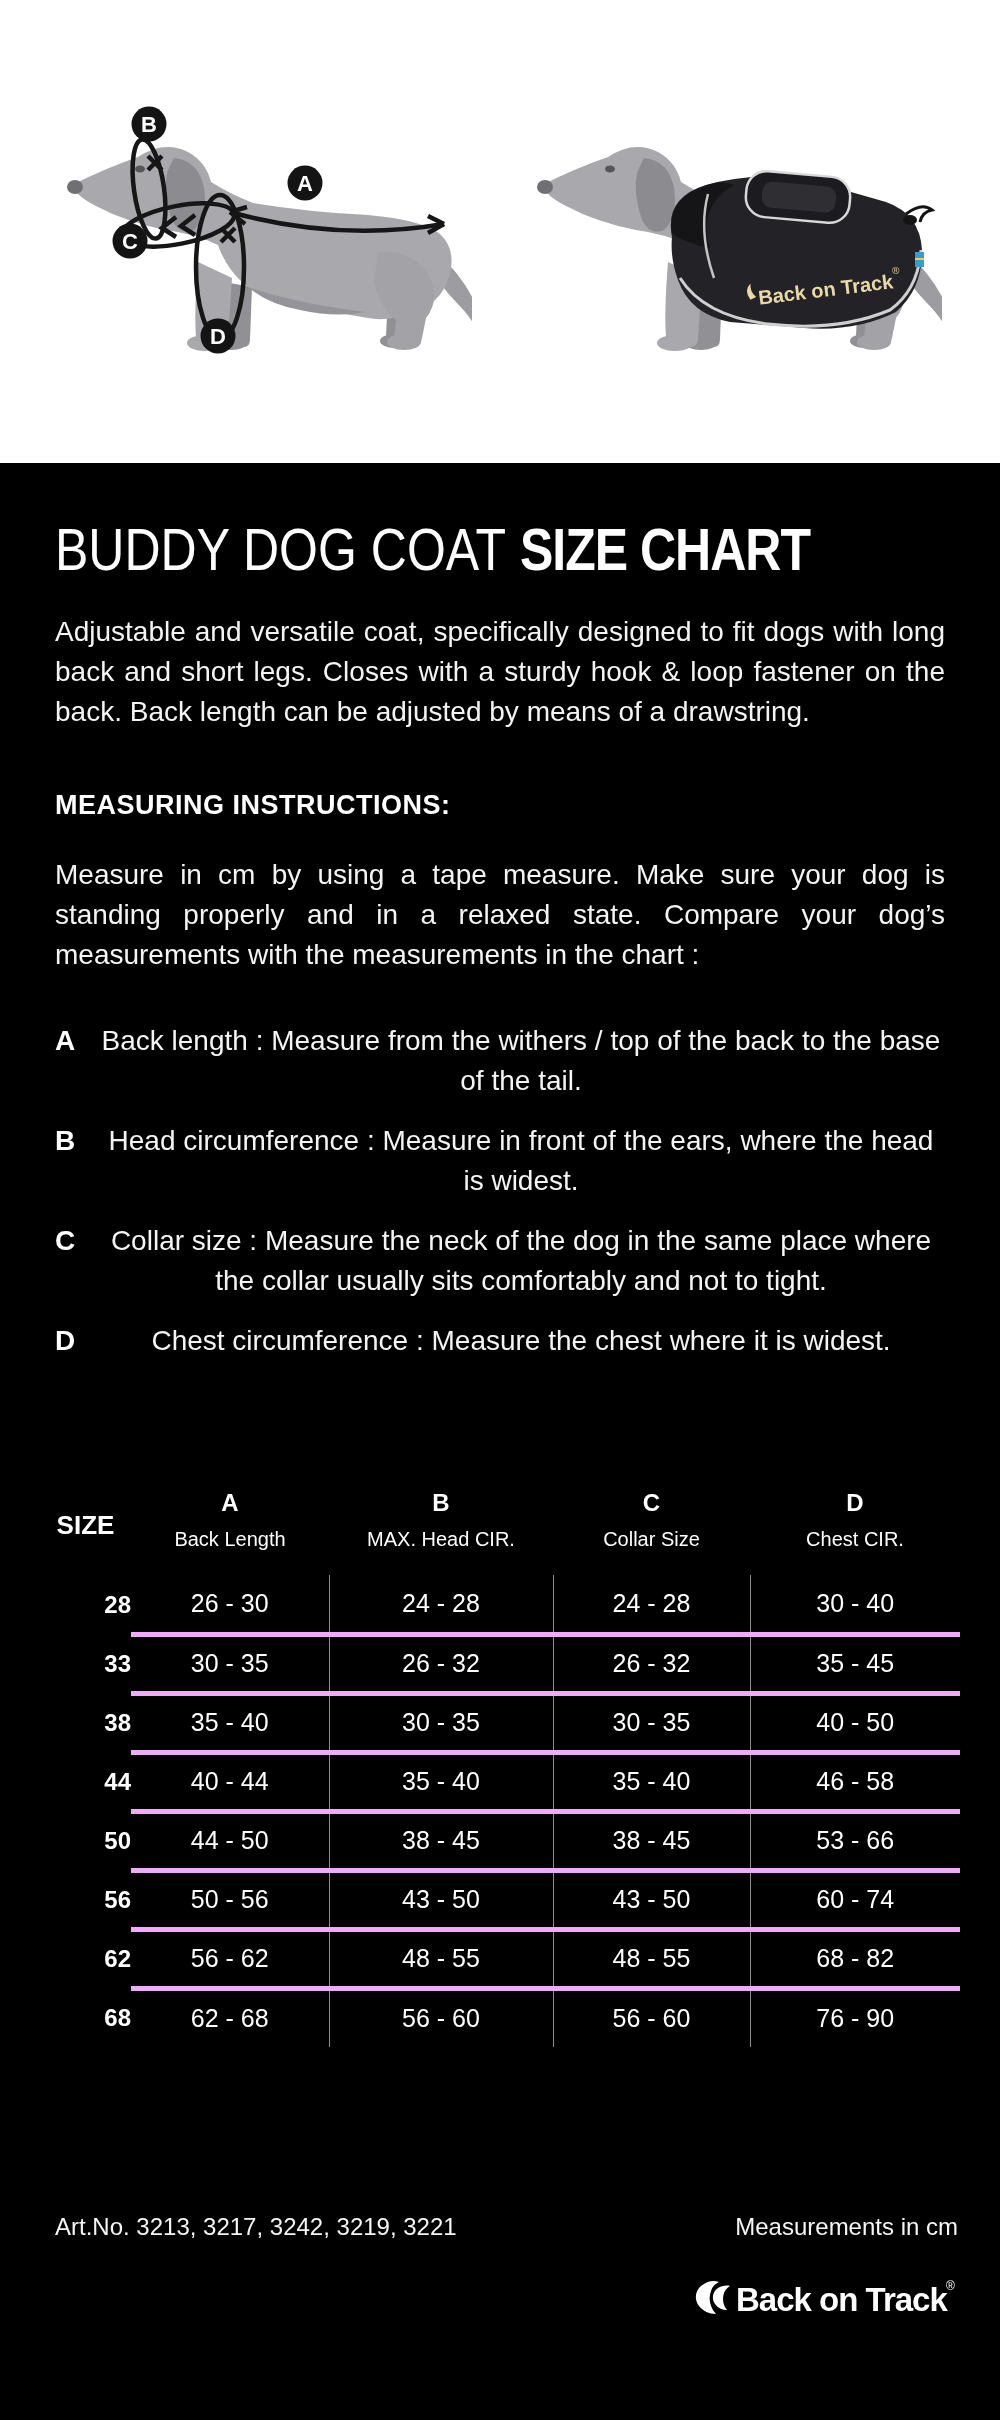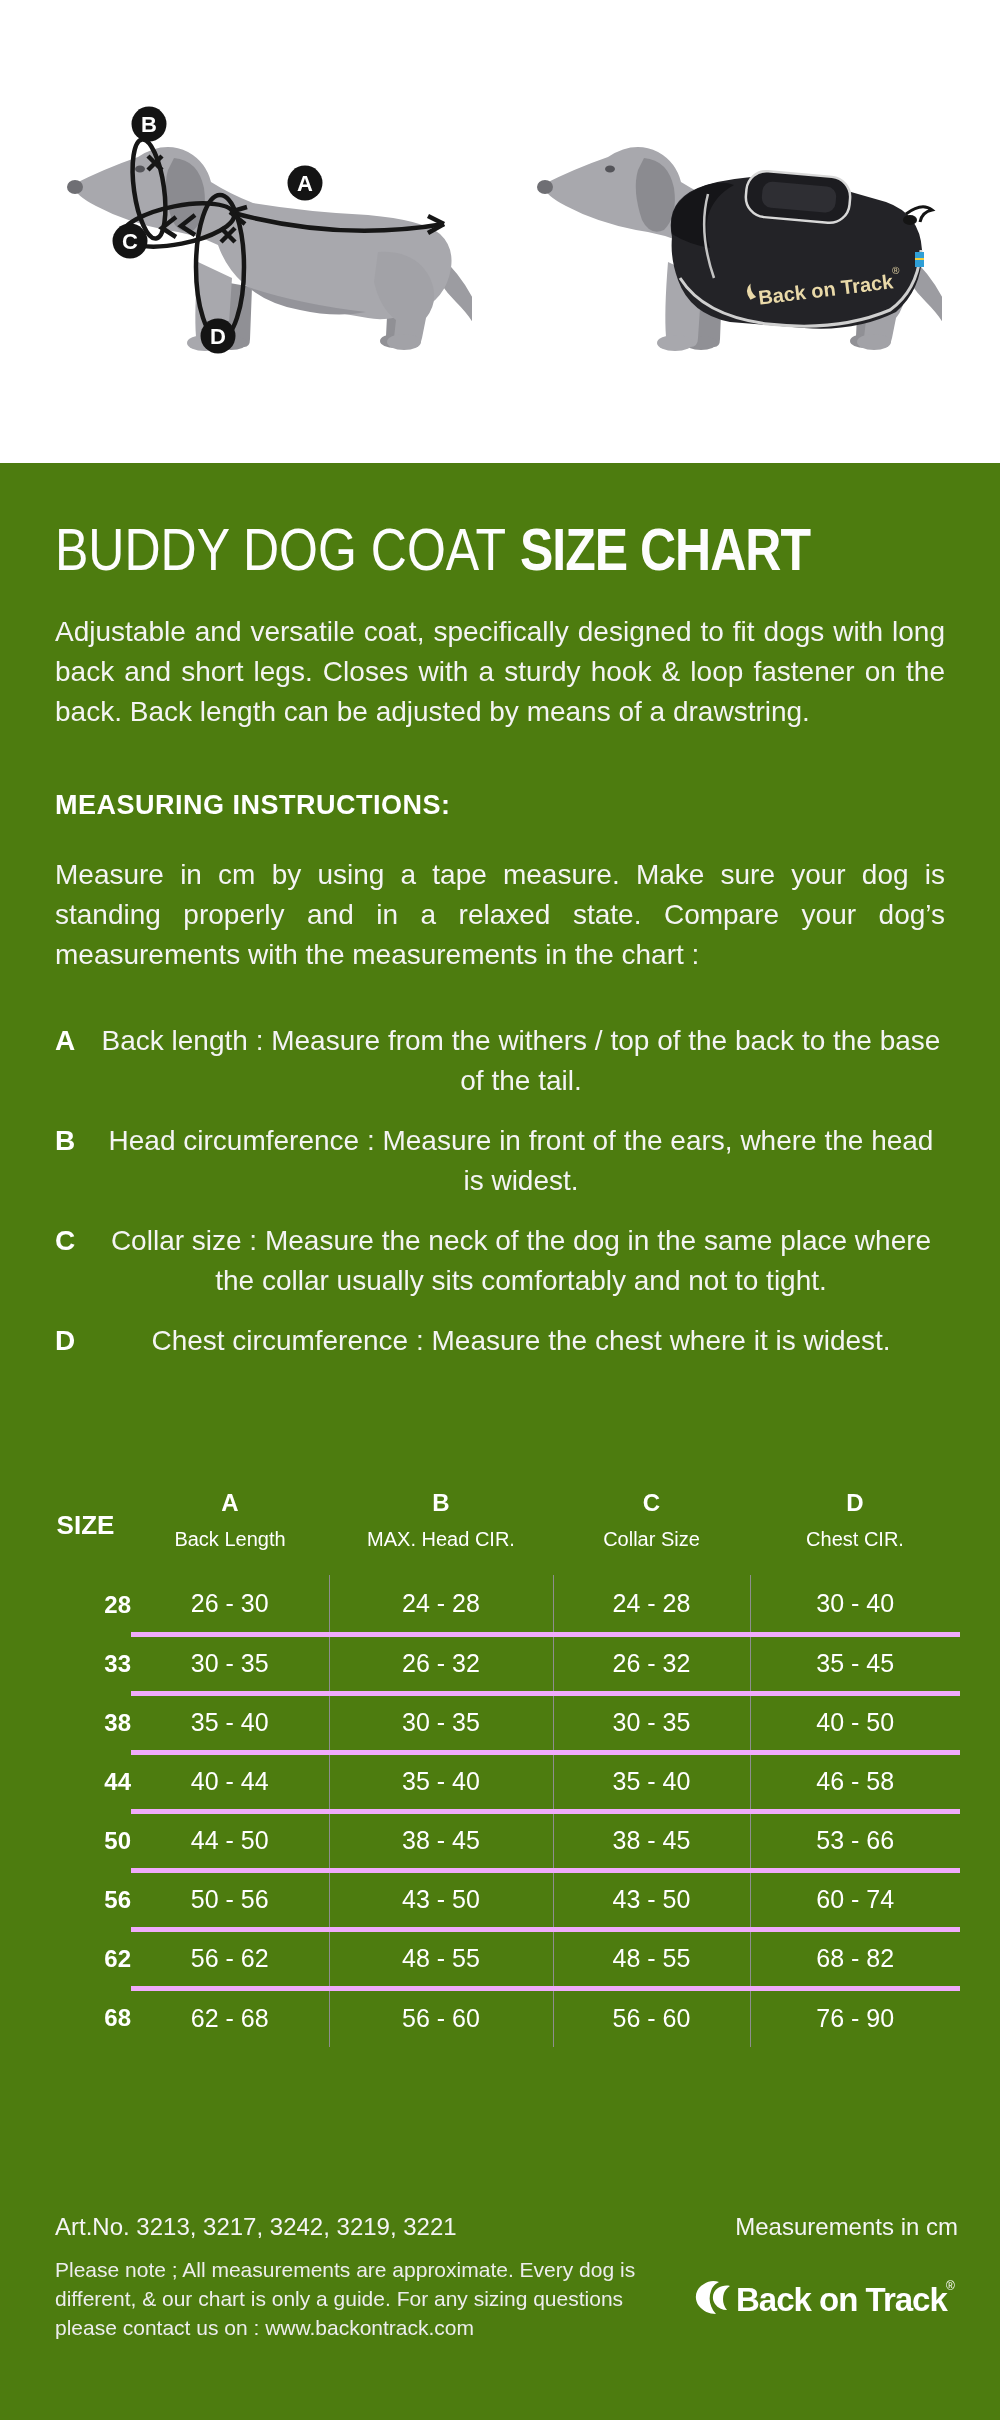--- a/index.html
+++ b/index.html
@@ -7,21 +7,21 @@
   body { font-family:"Liberation Sans", sans-serif; }
   .page { position:relative; width:1000px; height:2420px; background:#ffffff; overflow:hidden; }
 
   
   .hero { position:absolute; top:0; left:0; width:1000px; height:463px; background:#ffffff; }
   .dog-svg { position:absolute; }
   .dog-left { left:48px; top:82px; width:424px; height:293px; }
   .dog-right { left:518px; top:82px; width:424px; height:293px; }
 
   
-  .content { position:absolute; top:463px; left:0; width:1000px; height:1957px; background:#4d7c0f; color:#ffffff; }
+  .content { position:absolute; top:463px; left:0; width:1000px; height:1957px; background:#000000; color:#ffffff; }
   .inner { padding:0 55px; }
 
   h1.title { margin-top:60px; font-size:50px; line-height:1.1; color:#fdfdfd;
              transform:scaleY(1.18); transform-origin:left center; white-space:nowrap; }
   h1.title .light { font-weight:400; letter-spacing:0px; margin-right:14px; }
   h1.title .bold  { font-weight:800; letter-spacing:-1px; }
 
   p.para { margin-top:34px; font-size:28px; line-height:40px; text-align:justify; color:#f4f4f4; }
 
   h2.m-head { margin-top:58px; font-size:27px; font-weight:700; letter-spacing:0.5px; }
@@ -246,21 +246,20 @@
           <td>56 - 60</td>
           <td>56 - 60</td>
           <td>76 - 90</td>
         </tr>
       </tbody>
     </table>
 
     <div class="footer">
       <div class="f-left">
         <div class="art-no">Art.No. 3213, 3217, 3242, 3219, 3221</div>
-        <div class="disclaimer">Please note ; All measurements are approximate. Every dog is different, &amp; our chart is only a guide. For any sizing questions please contact us on : www.backontrack.com</div>
       </div>
       <div class="f-right">
         <div class="units">Measurements in cm</div>
         <div class="brand">
           <svg width="268" height="44" viewBox="0 0 268 44">
             <g fill="#ffffff">
               <path d="M14,8 C6,12 3,22 9,30 C13,35 19,38 26,38 C20,31 18,23 21,15 C22,11 25,8 29,6 C24,4 18,5 14,8 Z"></path>
               <path d="M28,12 C23,15 21,22 25,28 C28,32 32,34 37,34 C33,29 32,23 34,17 C35,14 37,12 40,10 C36,9 31,10 28,12 Z"></path>
             </g>
             <text x="46" y="35" font-family="Liberation Sans, sans-serif" font-weight="bold" font-size="33" letter-spacing="-1" fill="#ffffff">Back on Track</text>

